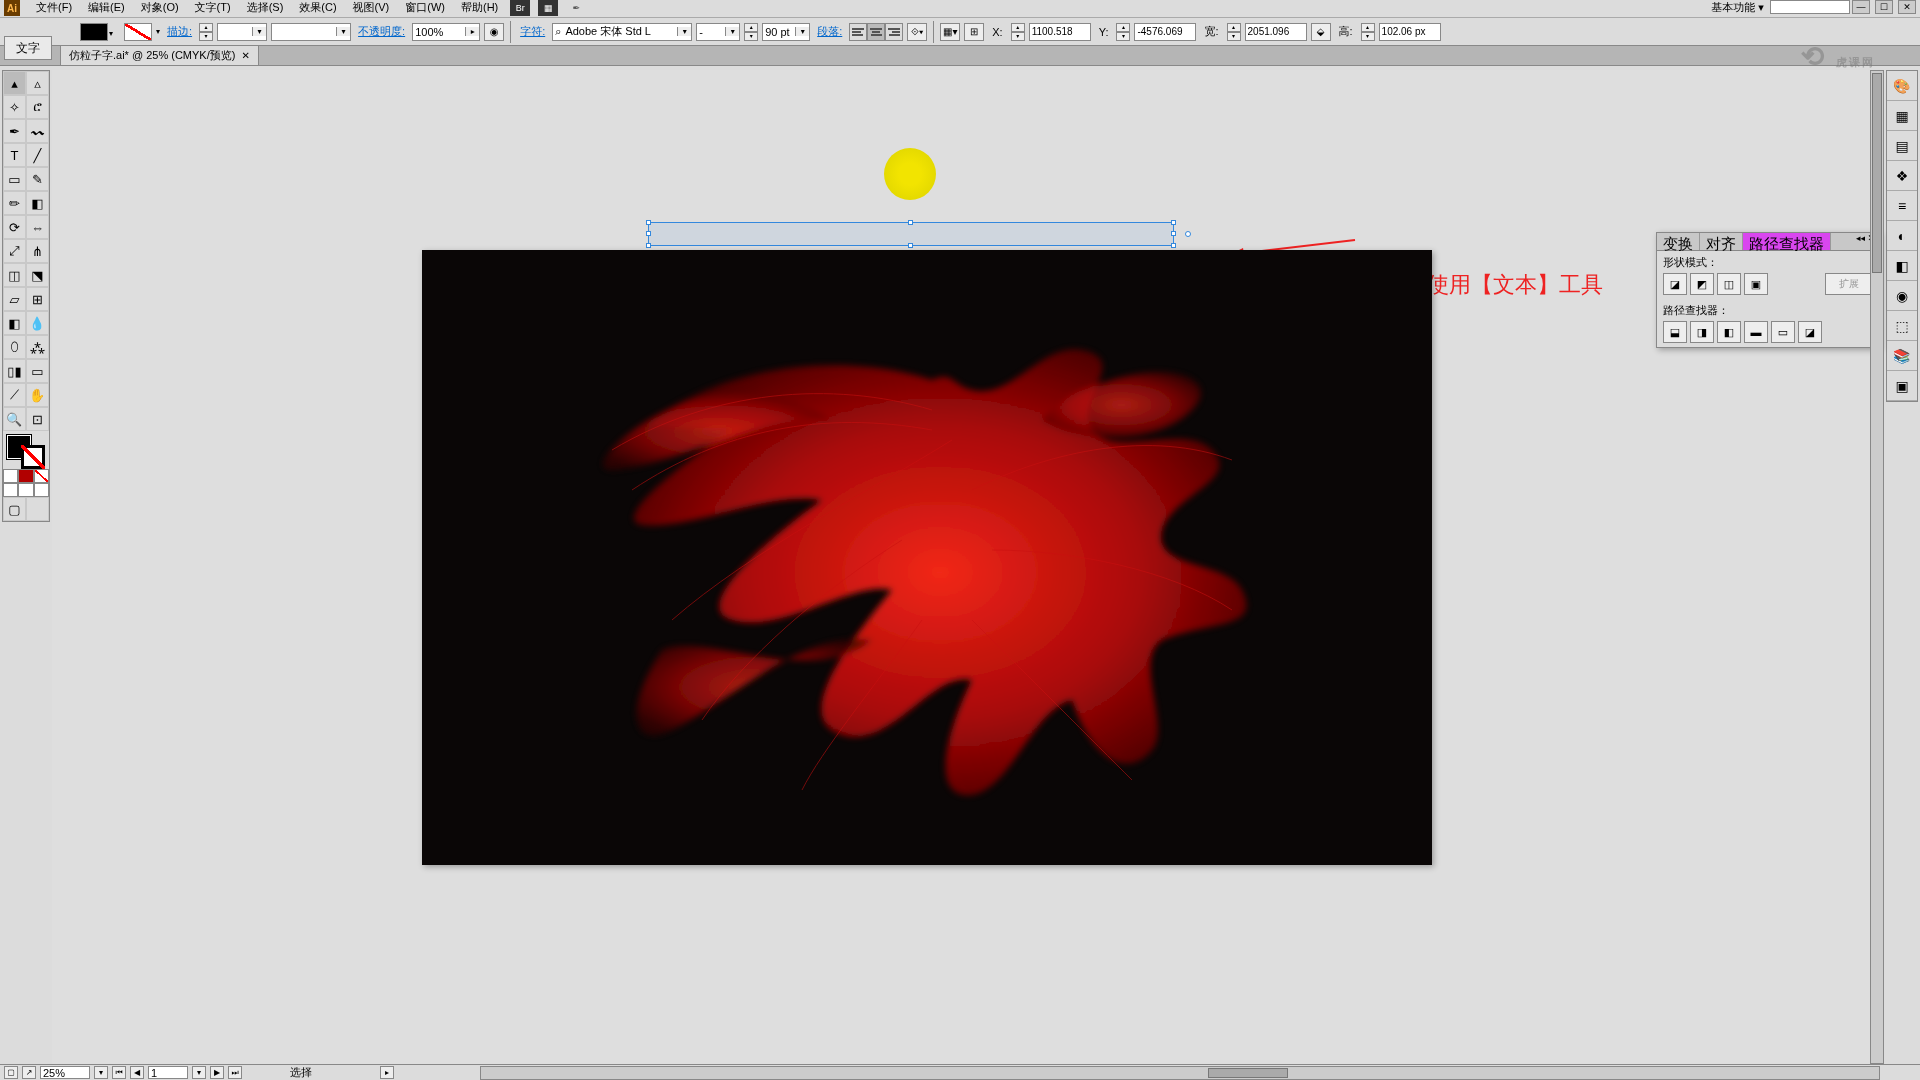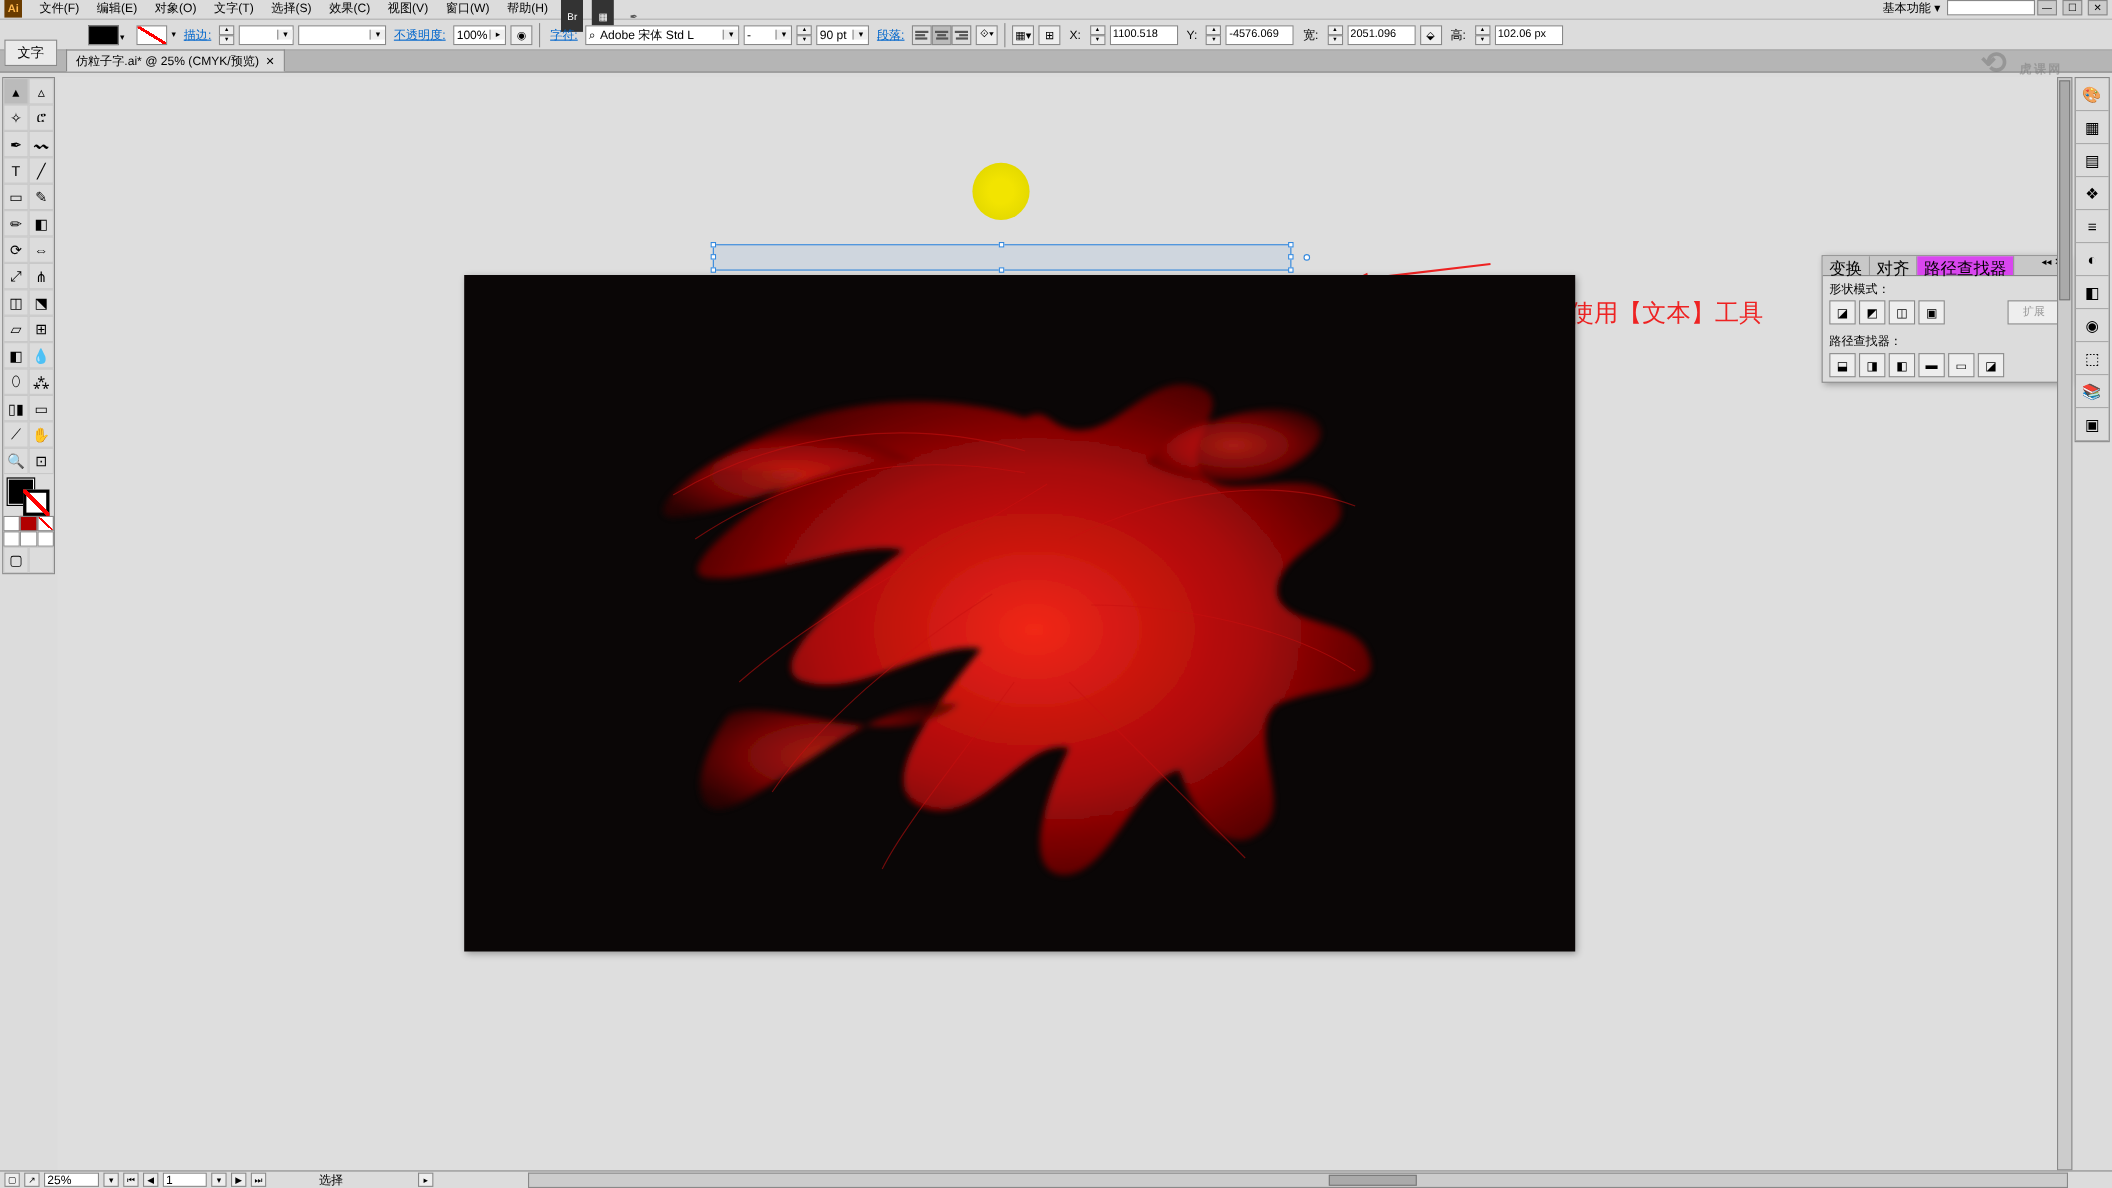--- a/index.html
+++ b/index.html
@@ -2,21 +2,21 @@
 <html><head>
 <meta charset="utf-8">
 <style>
 * { margin: 0; padding: 0; box-sizing: border-box; font-family: "Microsoft YaHei", Arial, sans-serif; font-size: 11px; }
 body { background: #dcdcdc; width: 1920px; height: 1080px; overflow: hidden; position: relative; }
 
 
 .menubar { background: #dcdcdc; height: 18px; display: flex; align-items: flex-start; border-bottom: 1px solid #aaa; padding: 0 4px; }
 .ai-logo { width: 16px; height: 16px; background: #6a3c00; color: #ffb84d; font-weight: bold; font-size: 10px; display: flex; align-items: center; justify-content: center; margin-right: 8px; }
 .menubar .menu-item { padding: 0 8px; cursor: pointer; }
-.menubar .icon-btn { width: 20px; height: 29px; margin: 0 4px; display: flex; align-items: center; justify-content: center; background: #333; color: #fff; font-size: 9px; }
+.menubar .icon-btn { width: 20px; height: 16px; margin: 0 4px; display: flex; align-items: center; justify-content: center; background: #333; color: #fff; font-size: 9px; }
 .menubar .spacer { flex: 1; }
 .menubar .workspace { padding: 0 6px; }
 .menubar .search-box { width: 80px; height: 14px; border: 1px solid #888; background: #fff; padding-left: 14px; position: relative; }
 .menubar .search-box::before { content: "⌕"; position: absolute; left: 2px; top: -1px; }
 .win-btns span { display: inline-block; width: 18px; height: 14px; background: #ccc; border: 1px solid #888; text-align: center; line-height: 12px; font-size: 9px; margin-left: 2px; }
 
 
 .controlbar { background: #dcdcdc; height: 28px; display: flex; align-items: center; border-bottom: 1px solid #888; padding: 0 4px; gap: 4px; }
 .controlbar .label { font-size: 11px; padding: 0 4px; }
 .controlbar .link-label { color: #0066cc; text-decoration: underline; padding: 0 3px; }
@@ -154,21 +154,21 @@
     </div>
   <div class="combo" style="width:50px">
       <span style="flex:1;padding:0 2px"></span>
       <span class="dd-btn">▾</span>
     </div>
   <div class="combo" style="width:80px">
       <span style="flex:1"></span>
       <span class="dd-btn">▾</span>
     </div>
   <span class="link-label">不透明度:</span>
-  <div class="combo" style="width:48px">
+  <div class="combo" style="width:68px">
       <span style="flex:1;padding:0 2px">100%</span>
       <span class="dd-btn">▸</span>
     </div>
   <div class="icon-box">◉</div>
   <div class="sep"></div>
   <span class="link-label">字符:</span>
   <div class="combo" style="width:140px">
       <span style="padding:0 2px">⌕</span>
       <span style="flex:1;padding:0 2px">Adobe 宋体 Std L</span>
       <span class="dd-btn">▾</span>

